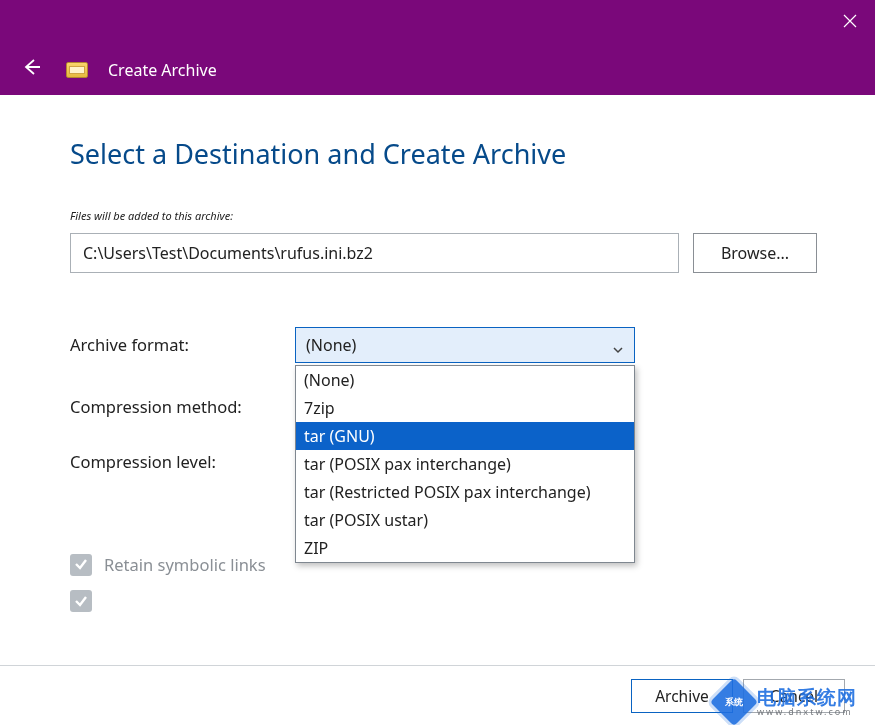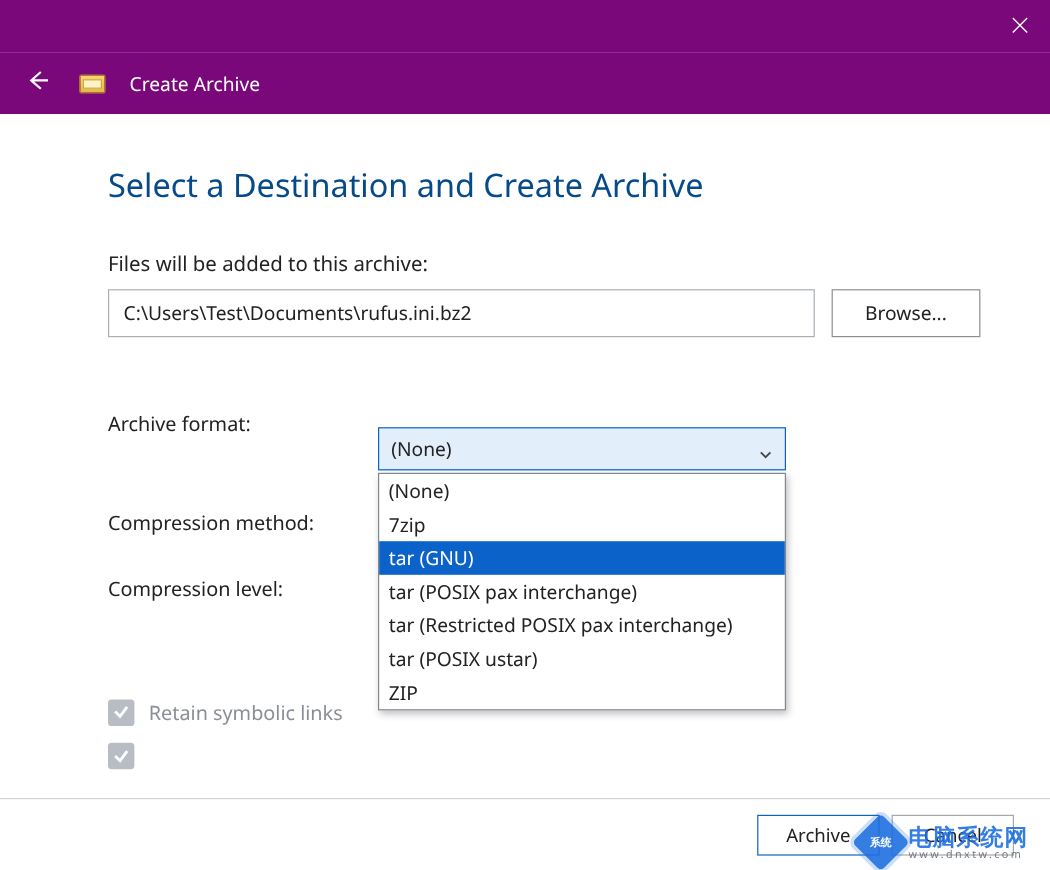--- a/index.html
+++ b/index.html
@@ -47,38 +47,39 @@
     border: 1px solid #cfa442;
   }
   .header-title {
     color: #fff;
     font-size: 16px;
     font-weight: 400;
   }
 
   
   .body {
-    padding: 40px 58px 0 90px;
+    padding: 40px 58px 0 70px;
     color: #222;
     background: #fff;
     height: calc(725px - 95px - 60px);
     position: relative;
   }
 
   .page-heading {
     font-size: 27px;
     font-weight: 400;
     color: #064a8a;
     margin-bottom: 36px;
   }
 
   .field-label {
-    font-size: 17px;
+    font-size: 11px;
     color: #222;
     margin-bottom: 10px;
+    font-style: italic;
   }
 
   .path-row {
     display: flex;
     gap: 14px;
     align-items: stretch;
     margin-bottom: 54px;
   }
   .path-input {
     flex: 1;
@@ -103,21 +104,20 @@
     grid-template-columns: 225px 340px;
     row-gap: 26px;
     align-items: start;
     position: relative;
   }
   .row-label { font-size: 16.5px; color: #222; padding-top: 6px; } 
 
   .combo {
     position: relative;
     height: 36px;
-    margin-top: 21px;
   }
   .combo-box {
     display: flex;
     align-items: center;
     justify-content: space-between;
     height: 36px;
     padding: 0 10px;
     border: 1px solid #0a63c2;
     background: #e3eefb;
     font-size: 16px;

